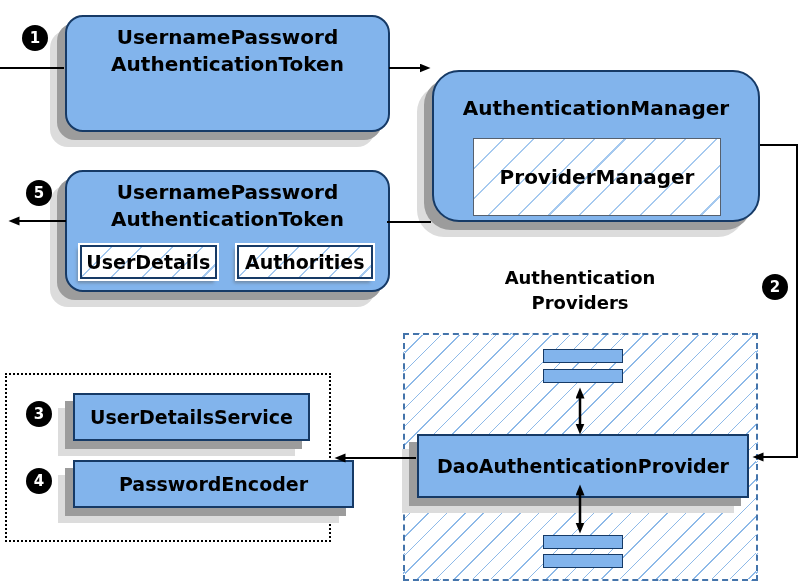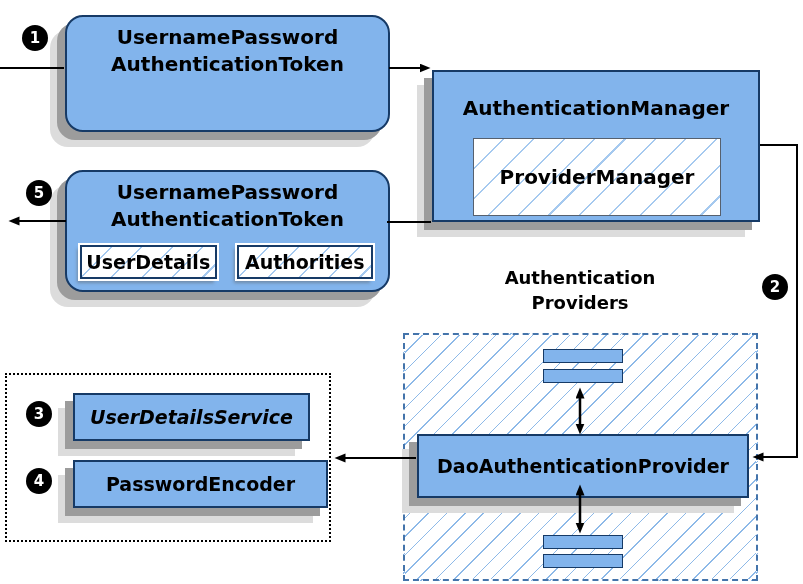--- a/index.html
+++ b/index.html
@@ -110,21 +110,21 @@
     <div class="token-title">
       <div>UsernamePassword</div>
       <div>AuthenticationToken</div>
     </div>
     <div class="fields" style="bottom:11px;gap:20px;">
       <div class="field hatch">UserDetails</div>
       <div class="field hatch">Authorities</div>
     </div>
   </div>
 
-  <div class="abs bluebox" style="left:432px;top:70px;width:328px;height:152px;">
+  <div class="abs bluebox" style="left:432px;top:70px;width:328px;height:152px;border-radius:27px;">
     <div class="box-title" style="margin-top:24px;">AuthenticationManager</div>
     <div class="abs inner-plain hatch" style="left:39px;top:56px;width:248px;height:78px;">ProviderManager</div>
   </div>
 
   <div class="abs group-label" style="left:440px;top:265px;width:280px;">
     <div>Authentication</div>
     <div>Providers</div>
   </div>
 
   <div class="abs dashed-group hatch-dense" style="left:403px;top:333px;width:355px;height:248px;"></div>
@@ -132,23 +132,23 @@
   <div class="abs stack-rect" style="left:543px;top:349px;width:80px;height:14px;"></div>
   <div class="abs stack-rect" style="left:543px;top:369px;width:80px;height:14px;"></div>
 
   <div class="abs bluebox name-box" style="left:417px;top:434px;width:332px;height:64px;">DaoAuthenticationProvider</div>
 
   <div class="abs stack-rect" style="left:543px;top:535px;width:80px;height:14px;"></div>
   <div class="abs stack-rect" style="left:543px;top:554px;width:80px;height:14px;"></div>
 
   <div class="abs dotted-group" style="left:5px;top:373px;width:326px;height:169px;"></div>
 
-  <div class="abs bluebox name-box" style="left:73px;top:393px;width:237px;height:48px;font-style:italic;">UserDetailsService</div>
+  <div class="abs bluebox name-box" style="left:73px;top:393px;width:237px;height:48px;">UserDetailsService</div>
 
-  <div class="abs bluebox name-box" style="left:73px;top:460px;width:255px;height:48px;">PasswordEncoder</div>
+  <div class="abs bluebox name-box" style="left:73px;top:460px;width:281px;height:48px;">PasswordEncoder</div>
 
   <svg class="connectors" width="803" height="584" viewBox="0 0 803 584">
     <defs>
       <marker id="ah" markerUnits="userSpaceOnUse" markerWidth="12" markerHeight="10" refX="1.5" refY="4.5" orient="auto-start-reverse">
         <path d="M0,0 L11,4.5 L0,9 Z" fill="#000"></path>
       </marker>
     </defs>
 
     <line x1="0" y1="68" x2="64" y2="68" stroke="#000" stroke-width="2"></line>
 

